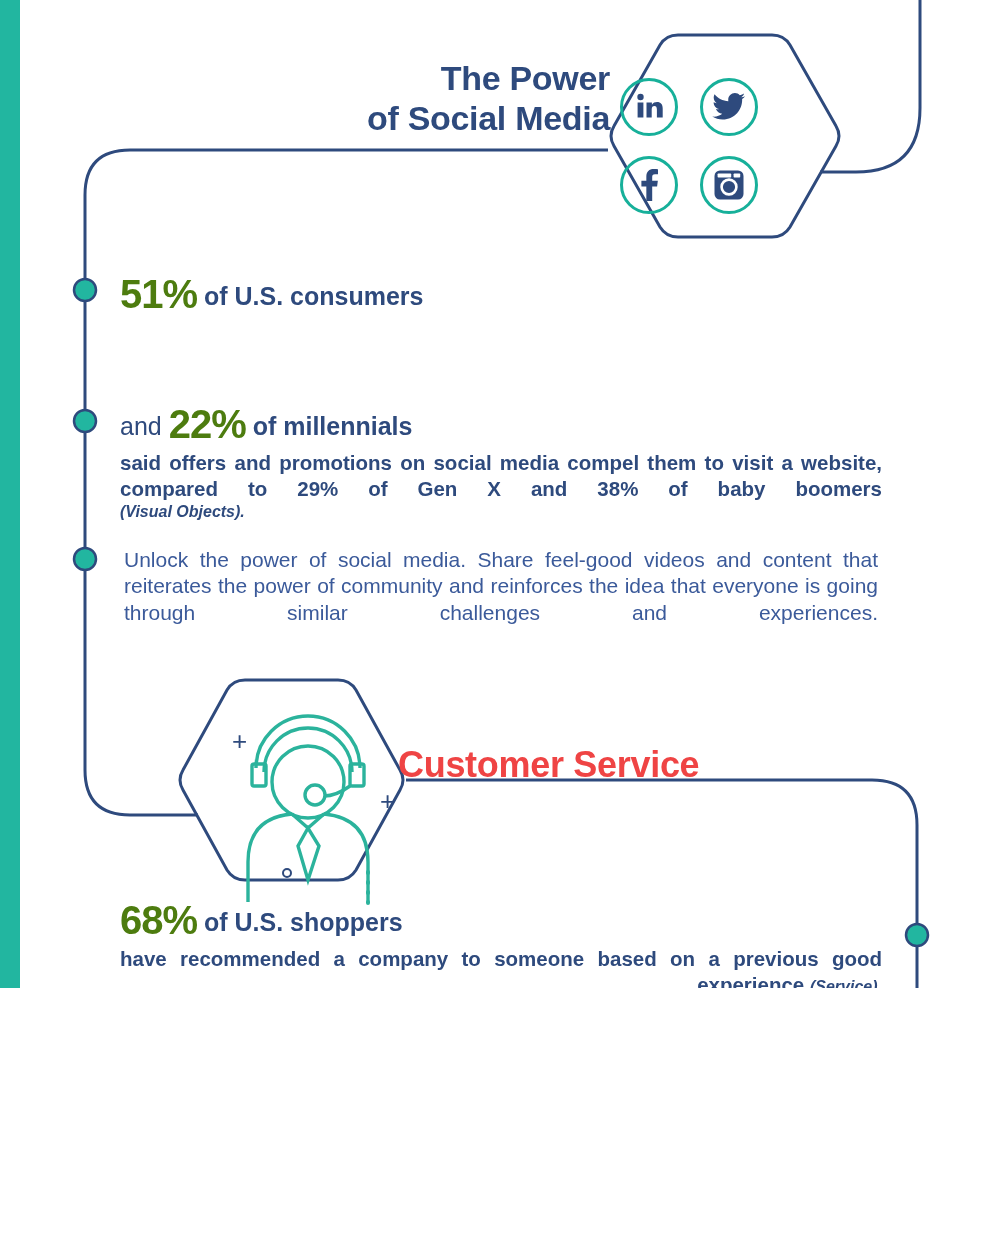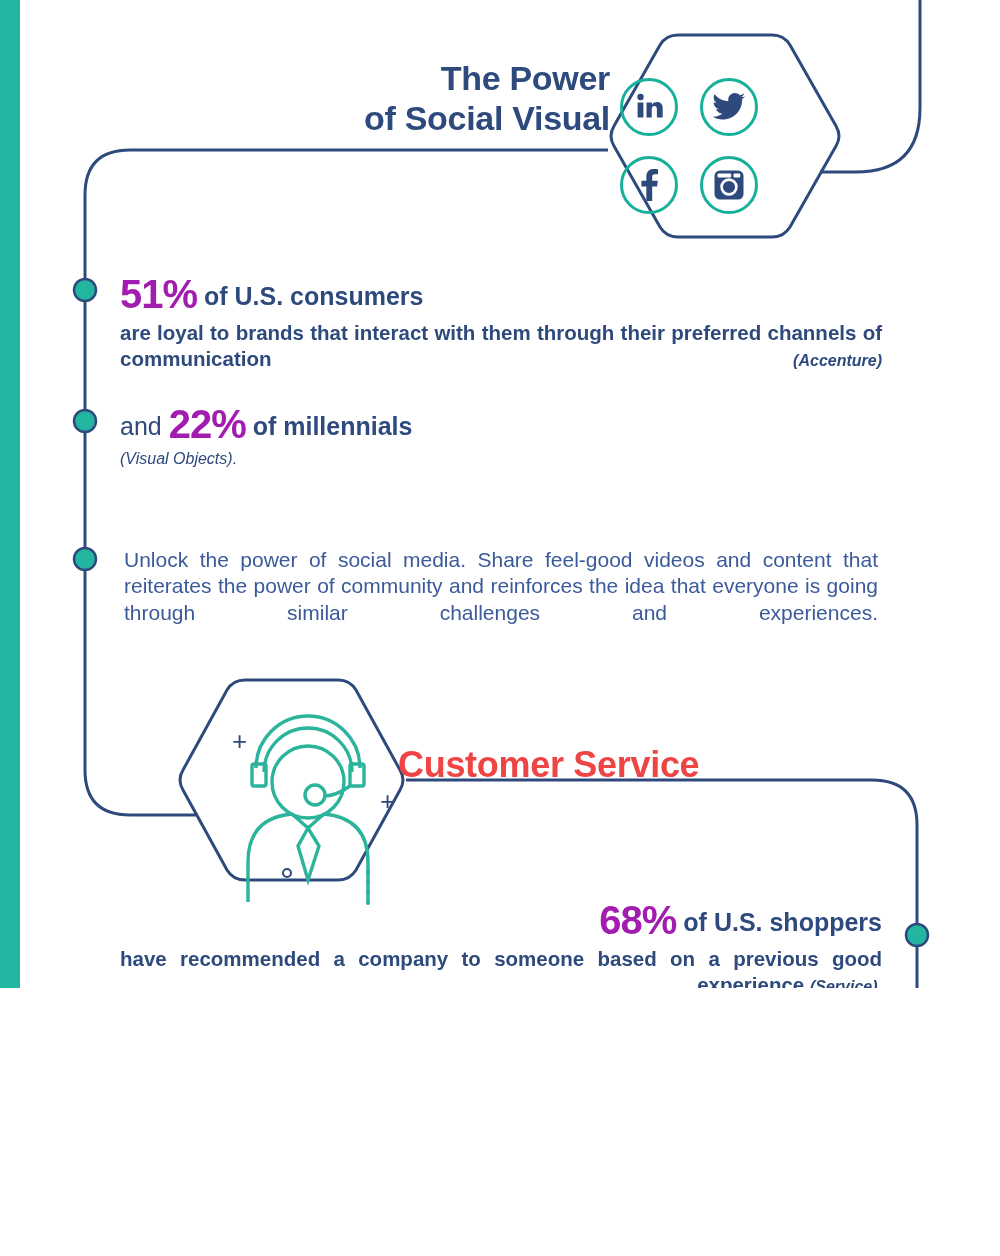--- a/index.html
+++ b/index.html
@@ -45,48 +45,48 @@
   .sb-fb{left:0;top:78px;}
   .sb-ig{left:80px;top:78px;}
 
   
   .block{position:absolute;}
   .stat-head{
     color:#2e4a7d;font-weight:bold;font-size:25px;line-height:1.1;
     margin:0 0 4px 0;
   }
   .stat-num{
-    color:#a21caf;font-weight:bold;font-size:40px;
+    color:#4d7c0f;font-weight:bold;font-size:40px;
     letter-spacing:-1px;
     vertical-align:-3px;
   }
   .stat-pre{color:#2e4a7d;font-weight:normal;font-size:25px;}
   .stat-body{
     color:#2e4a7d;font-weight:bold;font-size:20.5px;line-height:1.28;
     text-align:justify;text-align-last:justify;
     margin:0;
   }
   .src{font-style:italic;font-size:16px;font-weight:bold;}
   .src-line{
-    color:#2e4a7d;font-style:italic;font-weight:normal;font-size:16px;
+    color:#2e4a7d;font-style:italic;font-weight:bold;font-size:16px;
     margin-top:1px;
   }
   .para{
     color:#3b5a9a;font-size:21px;line-height:1.25;font-weight:400;
     text-align:justify;text-align-last:justify;margin:4px;
   }
   .para.center-last{text-align-last:center;}
 
   
   #b51{left:120px;top:272px;width:762px;}
   #b22{left:120px;top:402px;width:762px;}
   #bpara1{left:120px;top:543px;width:762px;}
 
   #b68{left:120px;top:898px;width:762px;}
-  #b68 .stat-head{text-align:right;}
+  #b68 .stat-head{text-align:left;}
   #b68 .stat-body{text-align:justify;text-align-last:right;}
   #bpara2{left:118px;top:1030px;width:766px;}
 
   
   .cs-title{
     position:absolute;left:398px;top:744px;
     color:#ef4444;font-weight:bold;font-size:36px;letter-spacing:-0.3px;
   }
   .cs-hex-wrap{position:absolute;left:178px;top:676px;width:220px;height:236px;}
   .plus{
@@ -129,21 +129,21 @@
     <circle cx="85" cy="290" r="11" fill="#22b6a0" stroke="#2e4a7d" stroke-width="2.5"></circle>
     <circle cx="85" cy="421" r="11" fill="#22b6a0" stroke="#2e4a7d" stroke-width="2.5"></circle>
     <circle cx="85" cy="559" r="11" fill="#22b6a0" stroke="#2e4a7d" stroke-width="2.5"></circle>
 
     <circle cx="917" cy="935" r="11" fill="#22b6a0" stroke="#2e4a7d" stroke-width="2.5"></circle>
     <circle cx="917" cy="1048" r="11" fill="#22b6a0" stroke="#2e4a7d" stroke-width="2.5"></circle>
   </svg>
 
   <div class="header-title">
     <span>The Power</span>
-    <span class="l2">of Social Visual</span>
+    <span class="l2">of Social Media</span>
   </div>
 
   <div class="social-grid">
 
     <div class="social-badge sb-li">
       <svg width="34" height="34" viewBox="0 0 34 34">
         <circle cx="8.5" cy="7" r="3.2" fill="#2e4a7d"></circle>
         <rect x="5.6" y="12.5" width="5.8" height="15" fill="#2e4a7d"></rect>
         <path d="M14.5 12.5 h5.4 v2.2 c1.1-1.9 3.1-2.6 5.2-2.6 c3.6 0 5.6 2.3 5.6 6.4 V27.5 h-5.8 v-8.1 c0-2.1-0.8-3.3-2.5-3.3 c-1.8 0-2.7 1.2-2.7 3.3 v8.1 h-5.2 Z" fill="#2e4a7d"></path>
       </svg>
@@ -168,27 +168,27 @@
         <rect x="20.6" y="4.4" width="6.6" height="4.2" rx="0.8" fill="#ffffff"></rect>
         <rect x="4.6" y="4.4" width="13.6" height="4.2" rx="0.8" fill="#ffffff"></rect>
       </svg>
     </div>
   </div>
 
   <div class="block" id="b51">
     <div class="stat-head">
       <span class="stat-num">51%</span><span> of U.S. consumers</span>
     </div>
-    <div class="stat-body"><span>are loyal to brands that interact with them through their preferred channels of communication</span> <span class="src">(Accenture)</span></div>
   </div>
 
   <div class="block" id="b22">
     <div class="stat-head">
       <span class="stat-pre">and </span><span class="stat-num">22%</span><span> of millennials</span>
     </div>
+    <div class="stat-body">said offers and promotions on social media compel them to visit a website, compared to 29% of Gen X and 38% of baby boomers</div>
     <div class="src-line">(Visual Objects).</div>
   </div>
 
   <div class="block" id="bpara1">
     <p class="para">Unlock the power of social media. Share feel-good videos and content that reiterates the power of community and reinforces the idea that everyone is going through similar challenges and experiences.</p>
   </div>
 
   <div class="cs-hex-wrap">
     <svg width="220" height="236" viewBox="0 0 220 236">
 

